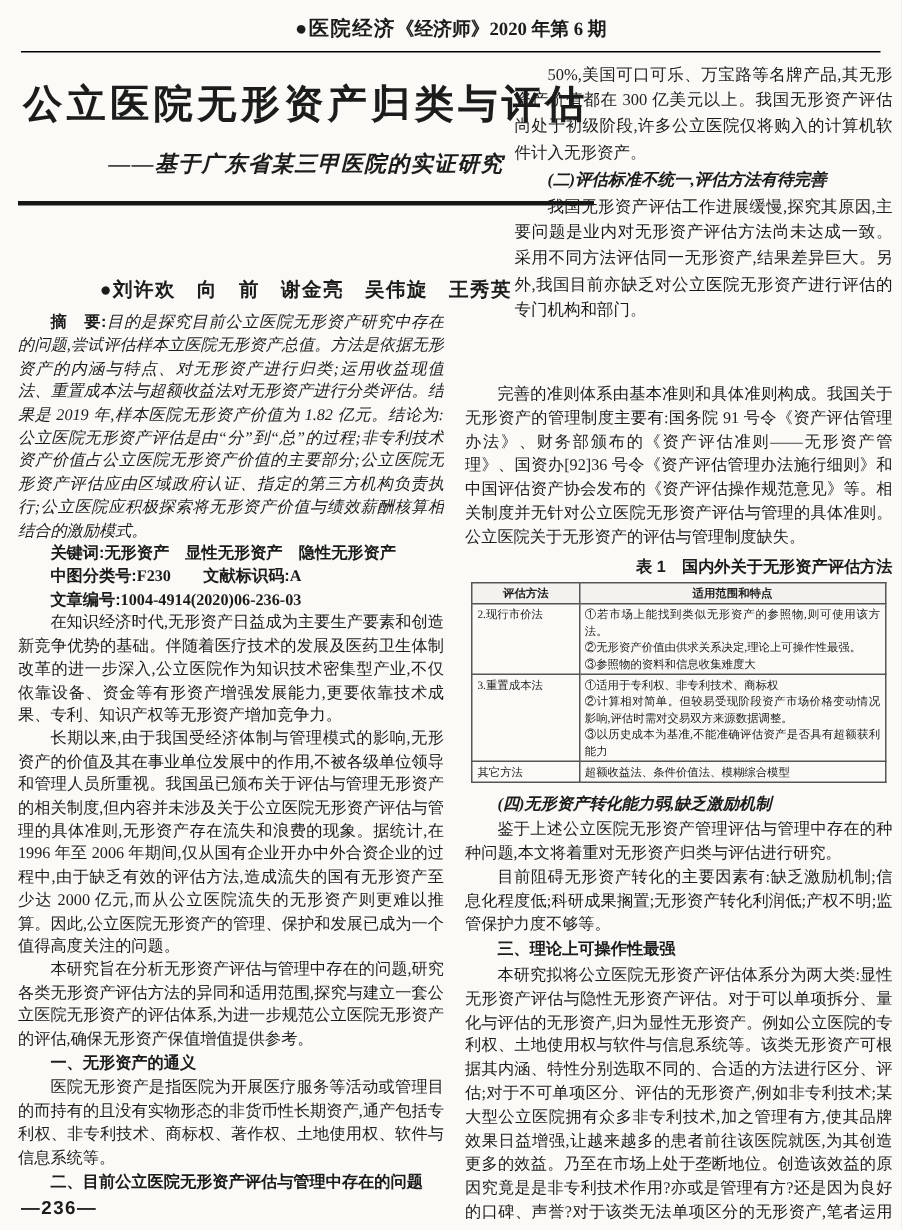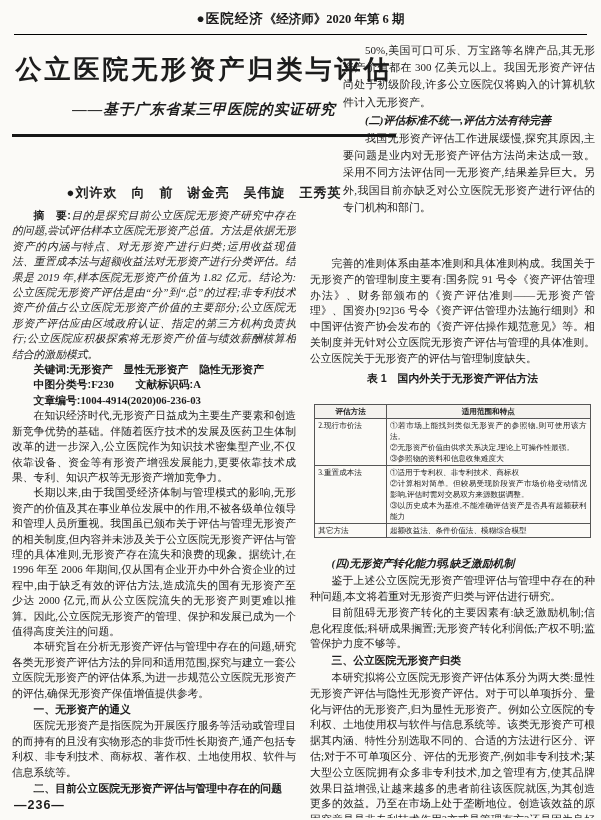--- a/index.html
+++ b/index.html
@@ -44,23 +44,23 @@
   p{margin:0;text-indent:2em;}
   .lbl{font-family:"Liberation Sans","DejaVu Sans",sans-serif;font-weight:bold;font-style:normal;}
   .abstract{font-style:italic;font-weight:500;}
   .meta-line{text-indent:2em;font-weight:bold;}
   .meta-line .val{font-weight:bold;}
   .h-num{font-family:"Liberation Sans","DejaVu Sans",sans-serif;font-weight:bold;text-indent:2em;margin:1px 0;}
   .h-itl{font-style:italic;font-weight:bold;text-indent:2em;margin:1px 0;}
   
   .tbl-caption{
     font-family:"Liberation Sans","DejaVu Sans",sans-serif;font-weight:bold;
-    font-size:10.8px;text-align:center;text-indent:0;margin:4px 0 18px 0;
+    font-size:10.8px;text-align:right;text-indent:0;margin:4px 0 2px 0;
   }
-  table{border-collapse:collapse;width:97%;margin:0 auto 18px auto;font-size:7.6px;line-height:1.45;color:#222;}
+  table{border-collapse:collapse;width:97%;margin:0 auto 7px auto;font-size:7.6px;line-height:1.45;color:#222;}
   th,td{border:1px solid #555;padding:1px 3px;vertical-align:top;}
   th{font-weight:bold;text-align:center;background:#f4f2ee;}
   td.cname{white-space:nowrap;}
   .tline{text-indent:0;}
   
   .page-num{
     position:absolute;left:14px;top:798px;
     font-family:"Liberation Sans","DejaVu Sans",sans-serif;font-weight:bold;font-size:12.5px;letter-spacing:1px;
   }
 </style>
@@ -133,20 +133,20 @@
         <td>
           <div class="tline">超额收益法、条件价值法、模糊综合模型</div>
         </td>
       </tr>
     </tbody>
       </table>
 
     <p class="h-itl">(四)无形资产转化能力弱,缺乏激励机制</p>
     <p>鉴于上述公立医院无形资产管理评估与管理中存在的种种问题,本文将着重对无形资产归类与评估进行研究。</p>
     <p>目前阻碍无形资产转化的主要因素有:缺乏激励机制;信息化程度低;科研成果搁置;无形资产转化利润低;产权不明;监管保护力度不够等。</p>
-    <p class="h-num">三、公立医院无形资产归类</p>
+    <p class="h-num">三、理论上可操作性最强</p>
     <p>本研究拟将公立医院无形资产评估体系分为两大类:显性无形资产评估与隐性无形资产评估。对于可以单项拆分、量化与评估的无形资产,归为显性无形资产。例如公立医院的专利权、土地使用权与软件与信息系统等。该类无形资产可根据其内涵、特性分别选取不同的、合适的方法进行区分、评估;对于不可单项区分、评估的无形资产,例如非专利技术;某大型公立医院拥有众多非专利技术,加之管理有方,使其品牌效果日益增强,让越来越多的患者前往该医院就医,为其创造更多的效益。乃至在市场上处于垄断地位。创造该效益的原因究竟是是非专利技术作用?亦或是管理有方?还是因为良好的口碑、声誉?对于该类无法单项区分的无形资产,笔者运用超额收益法对其整体价值进行评估。</p>
 
   </div>
 
   <div class="page-num">—236—</div>
 
 </div>
 
 </body></html>

